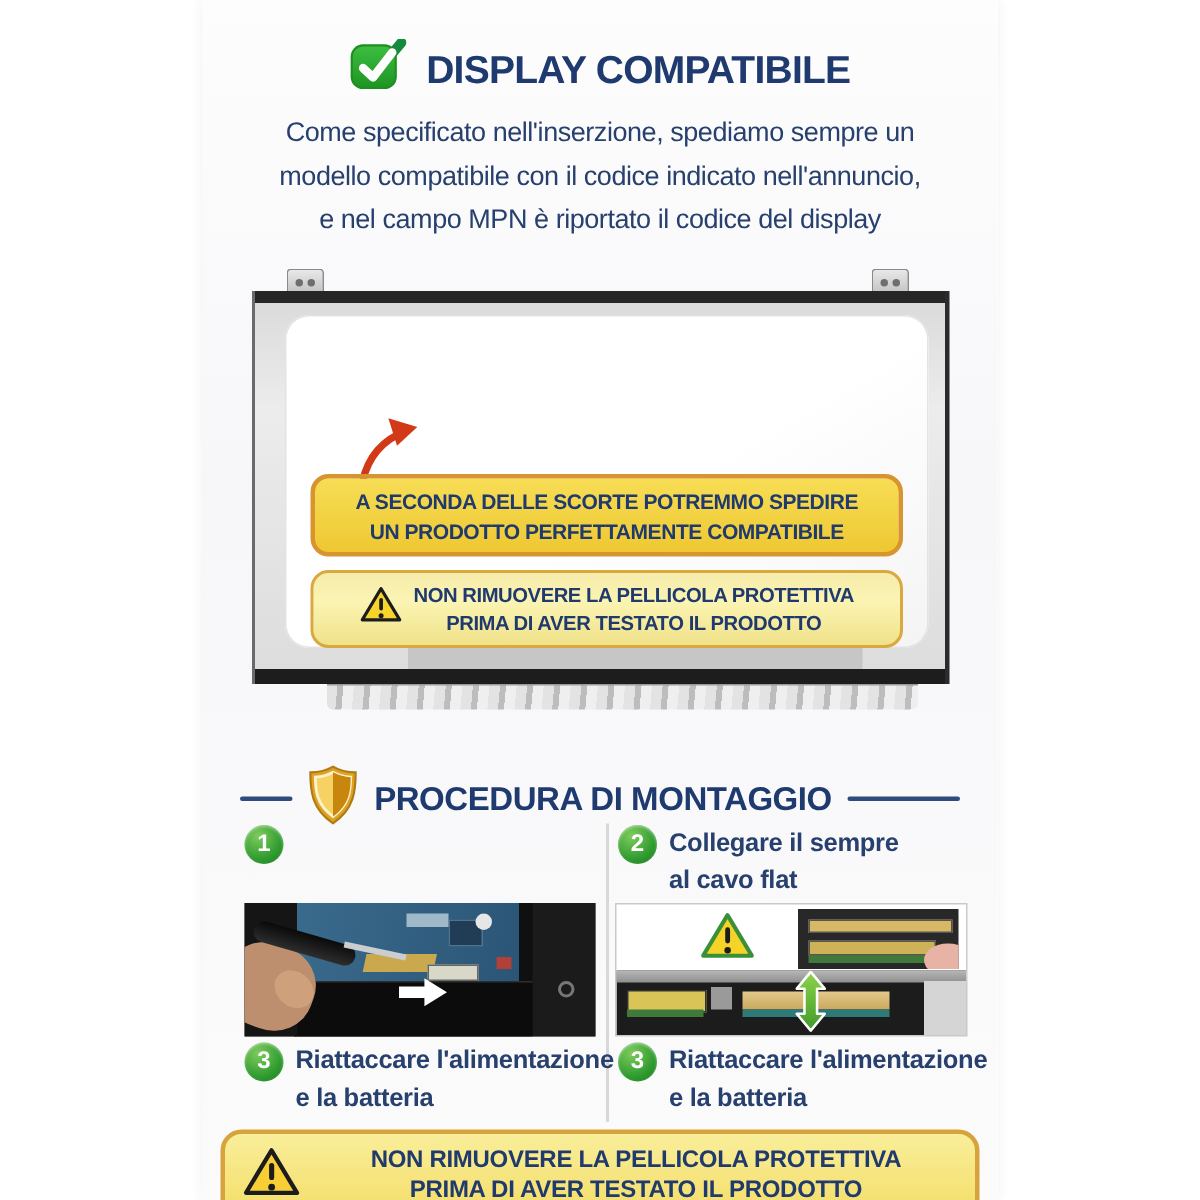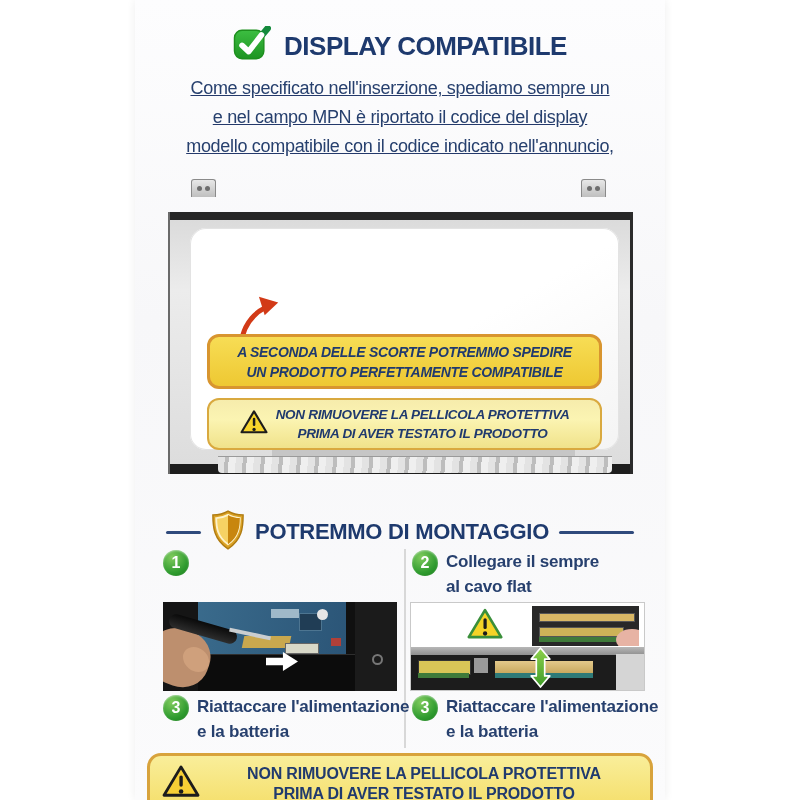--- a/index.html
+++ b/index.html
@@ -5,31 +5,31 @@
   html,body{margin:0;padding:0;}
   .page{position:relative;width:800px;height:800px;background:#ffffff;overflow:hidden;
         font-family:"Liberation Sans", sans-serif;color:#24396b;}
   .column{position:absolute;left:135px;top:0;width:530px;height:800px;
           background:linear-gradient(180deg,#fdfdfe 0%,#f7f7f9 40%,#fbfbfc 100%);
           box-shadow:0 0 9px rgba(0,0,0,0.07);}
   
   .hdr{position:absolute;top:26px;left:0;width:100%;display:flex;align-items:center;justify-content:center;gap:13px;}
   .hdr-title{font-size:26px;font-weight:bold;letter-spacing:-0.5px;color:#1e3a6e;}
   
-  .intro{position:absolute;top:74px;left:0;width:100%;text-align:center;text-decoration:underline;}
+  .intro{position:absolute;top:74px;left:0;width:100%;text-align:center;}
   .intro div{font-size:18px;line-height:29px;letter-spacing:-0.3px;color:#27406e;white-space:nowrap;}
   
   .panel{position:absolute;left:33px;top:179px;width:465px;height:294px;}
   .bracket{position:absolute;top:0;width:23px;height:17px;background:linear-gradient(180deg,#e8e8e8,#bfbfbf);
            border:1px solid #8a8a8a;border-bottom:none;border-radius:3px 3px 0 0;display:flex;align-items:center;justify-content:center;gap:3px;}
   .bracket i{width:5px;height:5px;border-radius:50%;background:#6e6e6e;display:block;}
   .bracket.l{left:23px;} .bracket.r{right:27px;}
-  .panel-body{position:absolute;left:0;top:33px;width:100%;height:262px;
+  .panel-body{position:absolute;left:0;top:15px;width:100%;height:262px;
               background:linear-gradient(180deg,#d9d9d9,#ececec 30%,#dcdcdc);
-              border-left:2px solid #6a6a6a;border-right:3px solid #2b2b2b;box-sizing:border-box;font-style:italic;}
+              border-left:2px solid #6a6a6a;border-right:3px solid #2b2b2b;box-sizing:border-box;}
   .bezel-top{position:absolute;left:0;top:0;width:100%;height:8px;background:#262626;}
   .screen{position:absolute;left:20px;top:16px;width:429px;height:222px;border-radius:16px;
           background:linear-gradient(150deg,#ffffff 55%,#f4f4f4);box-shadow:inset 0 0 0 1px #e3e3e3;}
   .gray-band{position:absolute;left:102px;top:236px;width:303px;height:17px;background:#c6c6c6;}
   .bezel-bottom{position:absolute;left:0;top:252px;width:100%;height:10px;background:#1d1d1d;}
   .foil{position:absolute;left:50px;top:277px;width:394px;height:17px;border-radius:0 0 4px 4px;
         background:repeating-linear-gradient(95deg,#e3e3e3 0 7px,#bdbdbd 7px 11px,#efefef 11px 18px);
         box-shadow:inset 0 1px 0 #9a9a9a;}
   .stock-label{position:absolute;left:37px;top:122px;width:395px;height:55px;box-sizing:border-box;
         border:3px solid #d8952f;border-radius:12px;background:linear-gradient(180deg,#f7dd55,#eec832);
@@ -113,22 +113,22 @@
           <path d="M21 21 L36.5 2.5" stroke="#148a3c" stroke-width="7" stroke-linecap="round" fill="none"></path>
           <rect x="1.5" y="4.5" width="31" height="30" rx="8" fill="url(#gchk)" stroke="#1d8f1d" stroke-width="1.5"></rect>
           <path d="M9.5 20.5 L16.5 27 L30 9.5" fill="none" stroke="#ffffff" stroke-width="6" stroke-linecap="round" stroke-linejoin="round"></path>
         </svg>
       </span>
       <span class="hdr-title">DISPLAY COMPATIBILE</span>
     </div>
 
     <div class="intro">
       <div>Come specificato nell'inserzione, spediamo sempre un</div>
+      <div>modello compatibile con il codice indicato nell'annuncio,</div>
       <div>e nel campo MPN è riportato il codice del display</div>
-      <div>modello compatibile con il codice indicato nell'annuncio,</div>
     </div>
 
     <div class="panel">
       <div class="bracket l">
           <i></i>
           <i></i>
         </div>
       <div class="bracket r">
           <i></i>
           <i></i>
@@ -170,21 +170,21 @@
 
     <div class="proc-hdr">
       <span class="proc-line l"></span>
       <span>
         <svg width="34" height="40" viewBox="0 0 36 42">
           <path d="M18 1 C23 4 29 5 34 5 C34 18 33 31 18 41 C3 31 2 18 2 5 C7 5 13 4 18 1 Z" fill="#dba225" stroke="#b07c12" stroke-width="1.5"></path>
           <path d="M18 5 C22 7.3 26.5 8.2 30.5 8.4 C30.4 18 29.5 28 18 36.2 C6.5 28 5.6 18 5.5 8.4 C9.5 8.2 14 7.3 18 5 Z" fill="#f6d264" stroke="#fdf2cc" stroke-width="2"></path>
           <path d="M18 5 C22 7.3 26.5 8.2 30.5 8.4 C30.4 18 29.5 28 18 36.2 Z" fill="#c8860e"></path>
         </svg>
       </span>
-      <span class="proc-title">POTREMMO DI MONTAGGIO</span>
+      <span class="proc-title">PROCEDURA DI MONTAGGIO</span>
       <span class="proc-line r"></span>
     </div>
 
     <div class="step" style="left:28px;top:549px;">
       <span class="step-num">1</span>
       <span class="step-txt">
       </span>
     </div>
     <div class="step" style="left:277px;top:549px;">
       <span class="step-num">2</span>

